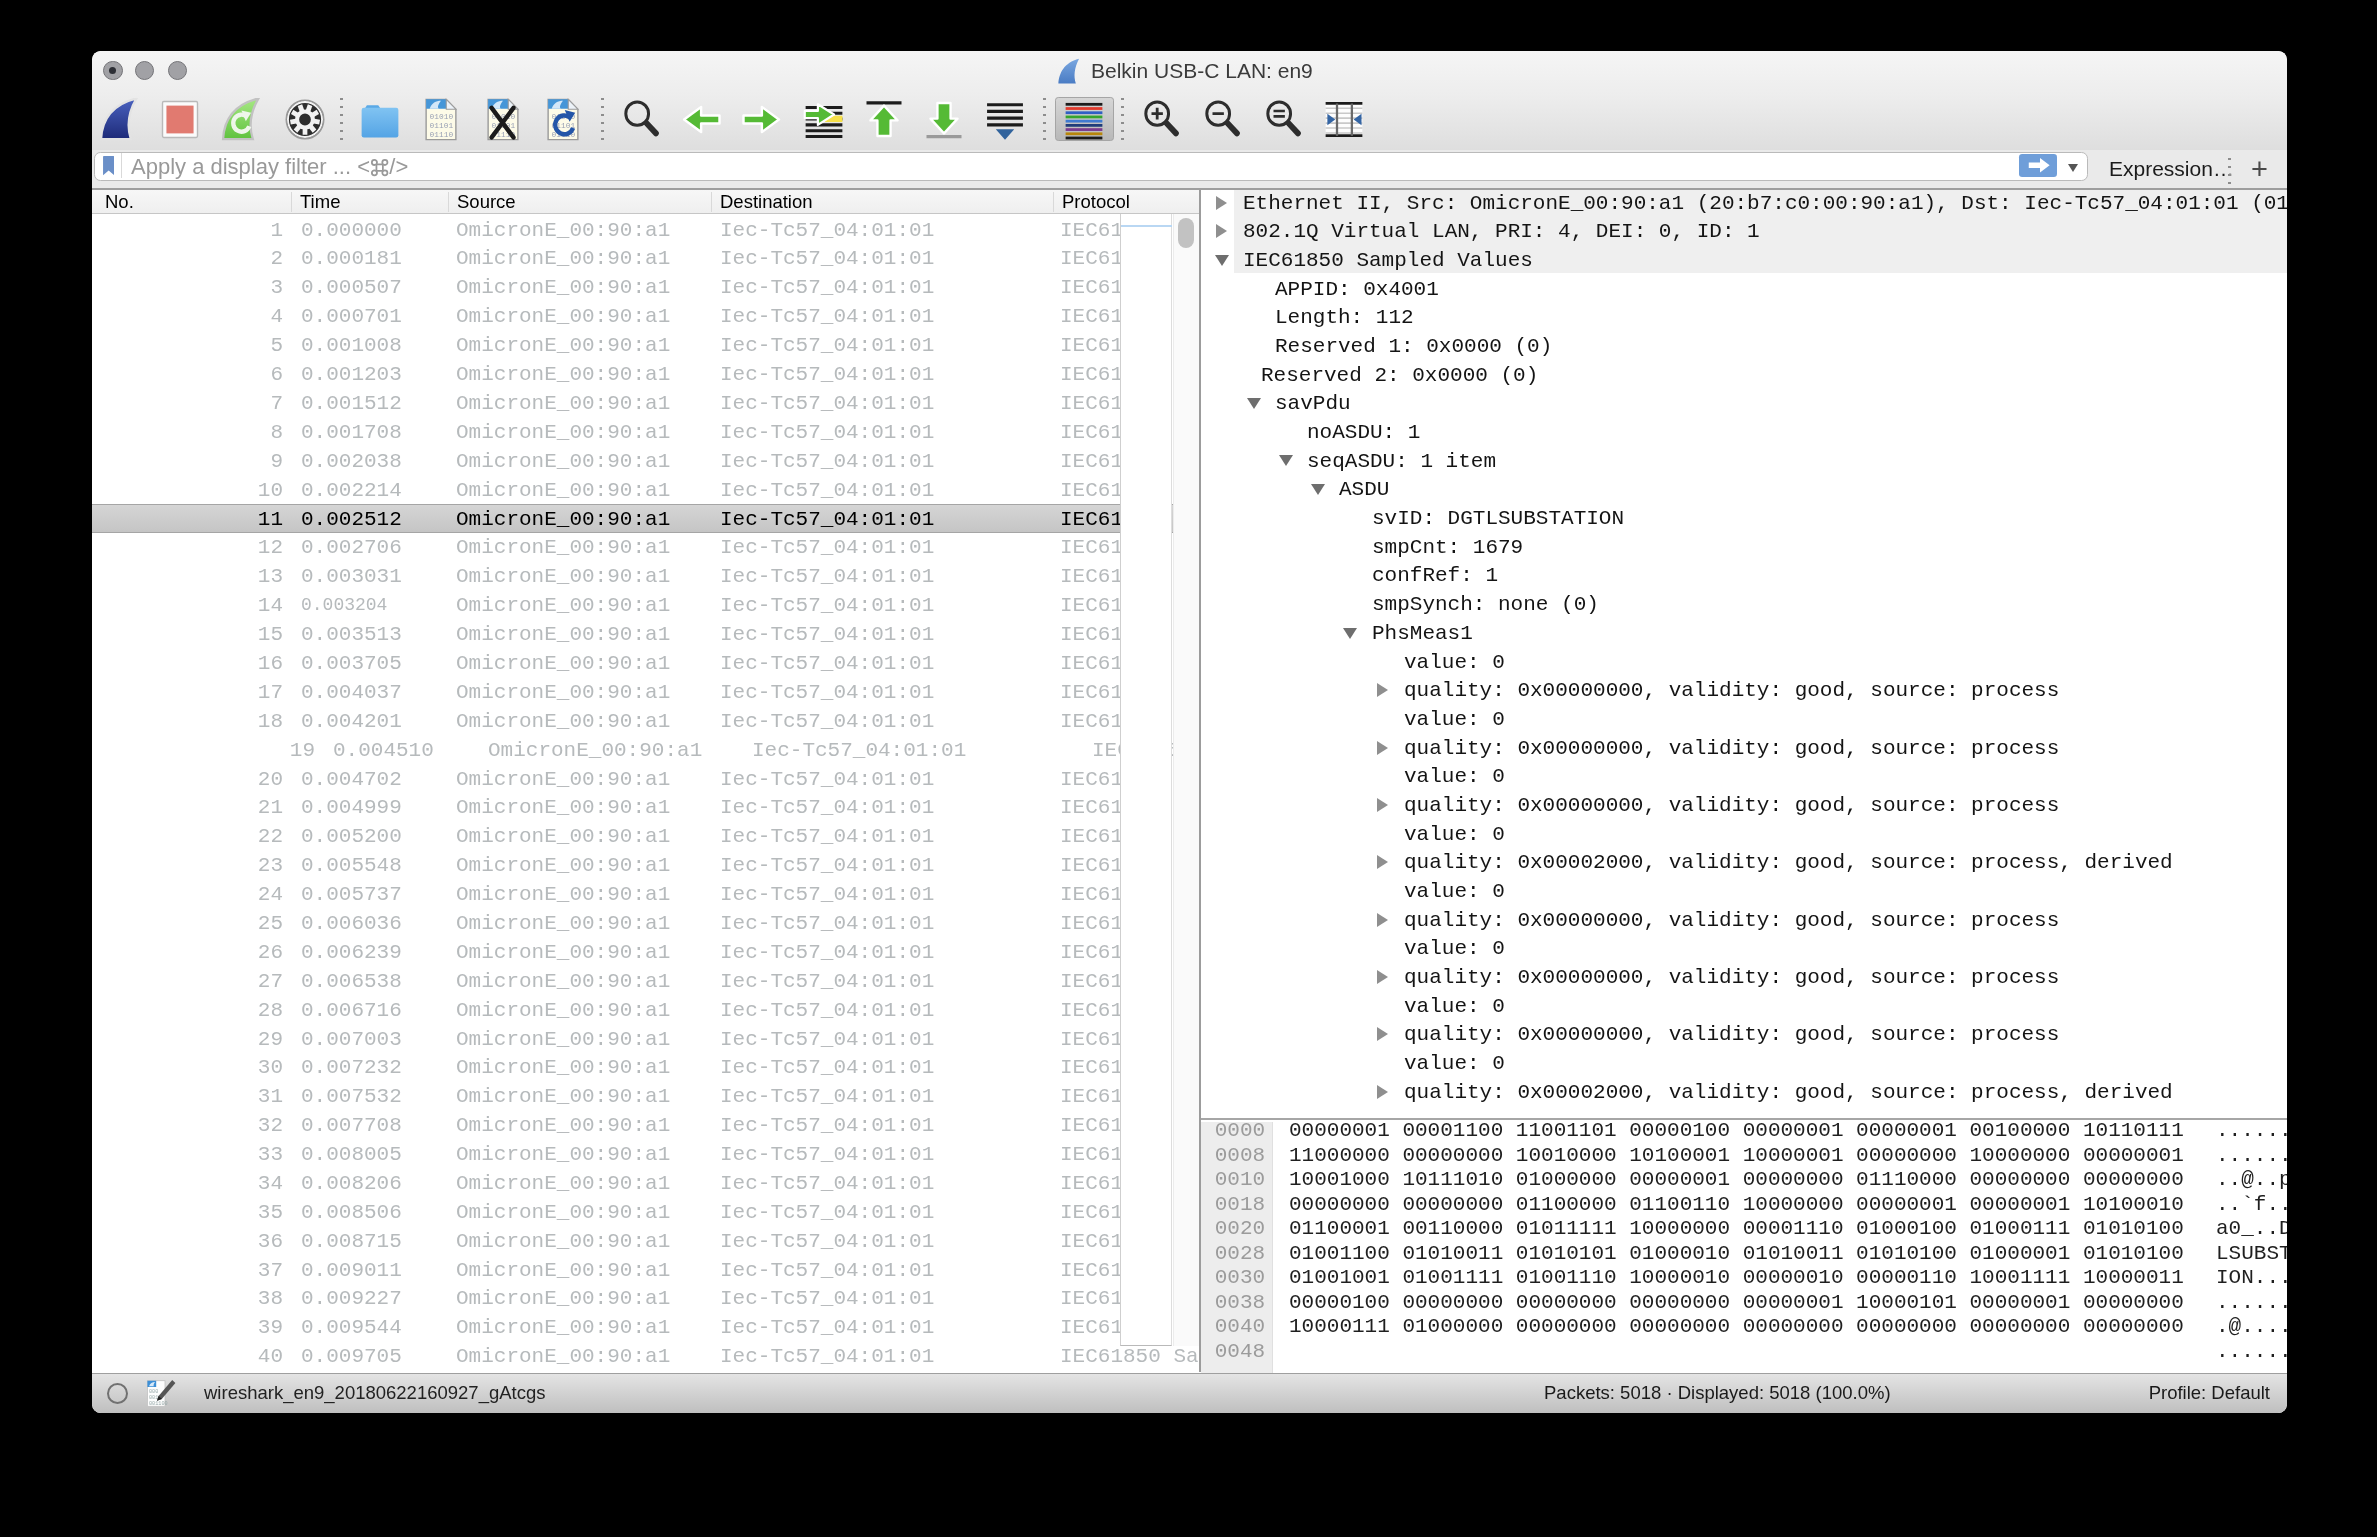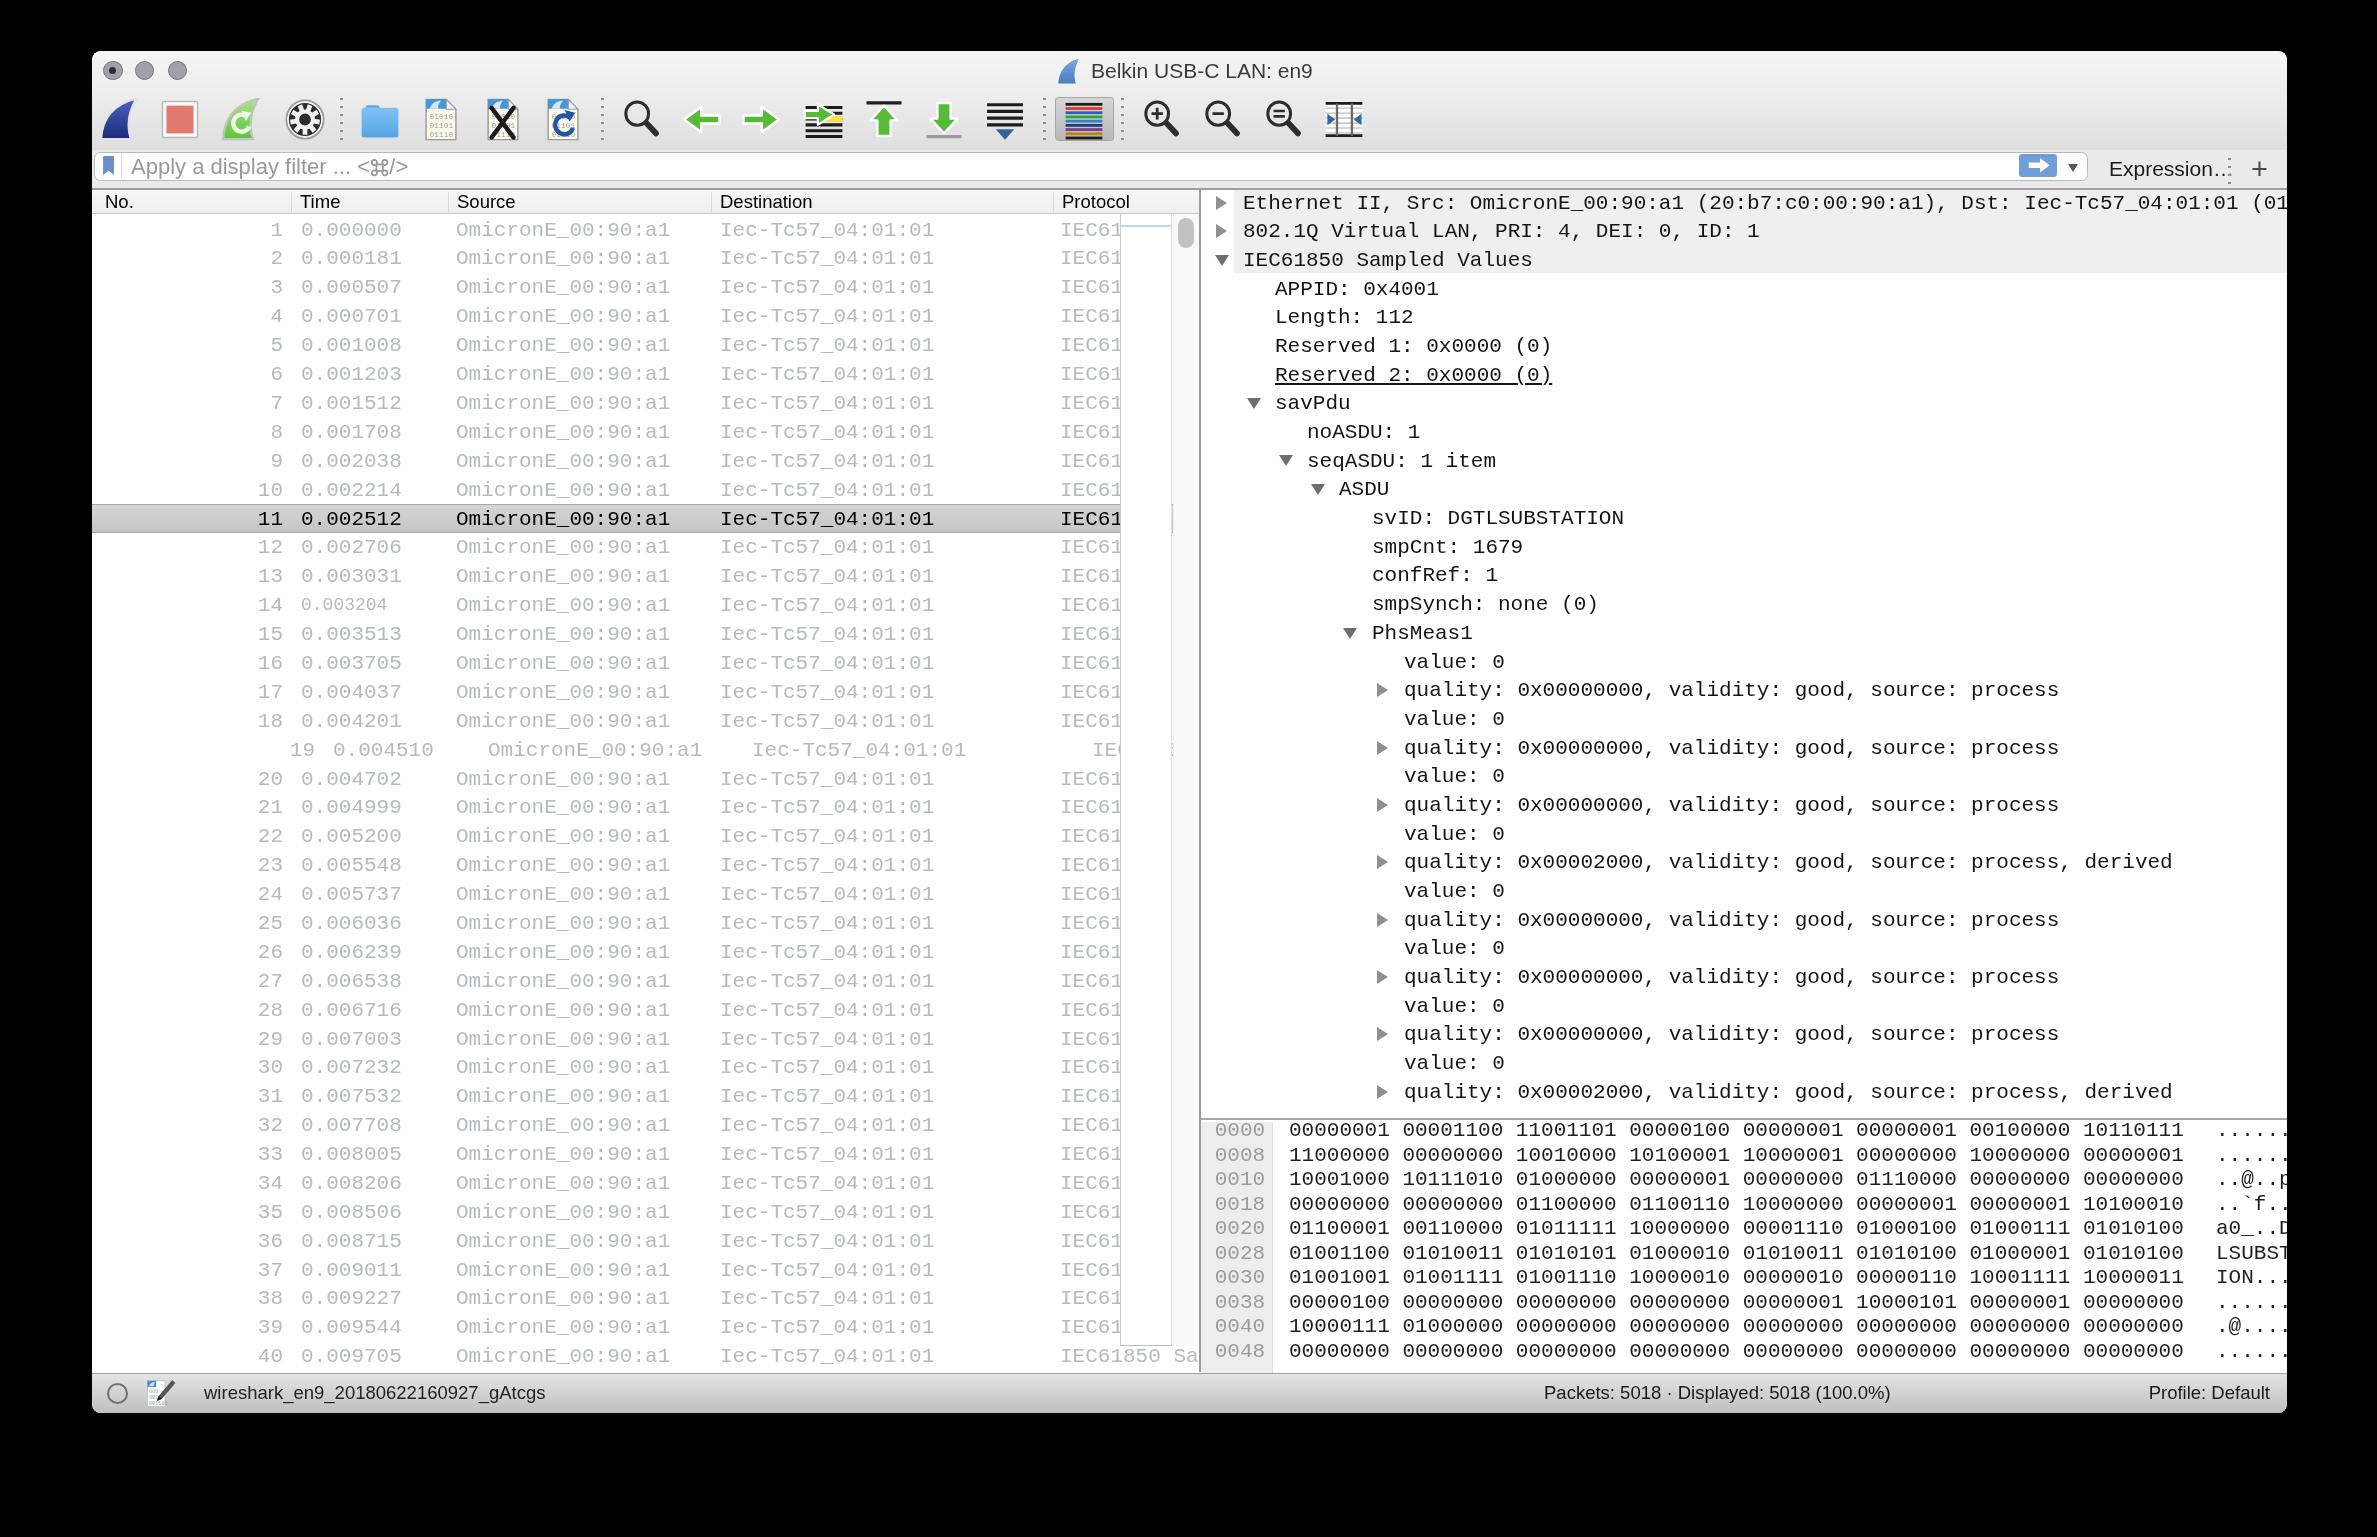--- a/index.html
+++ b/index.html
@@ -515,21 +515,21 @@
 <div class="abs" style="left:33px;top:0;width:1053px;height:83px;background:#efefef;"></div>
 <div class="tri-r" style="left:15.3px;top:5.7px;"></div>
 <div class="row mono" style="left:42px;top:-1.4px;height:29px;line-height:29px;font-size:21px;color:#141414;">Ethernet II, Src: OmicronE_00:90:a1 (20:b7:c0:00:90:a1), Dst: Iec-Tc57_04:01:01 (01:0c:cd:04:01:01)</div>
 <div class="tri-r" style="left:15.3px;top:34px;"></div>
 <div class="row mono" style="left:42px;top:27px;height:29px;line-height:29px;font-size:21px;color:#141414;">802.1Q Virtual LAN, PRI: 4, DEI: 0, ID: 1</div>
 <div class="tri-d" style="left:13.7px;top:65px;"></div>
 <div class="row mono" style="left:42px;top:56px;height:29px;line-height:29px;font-size:21px;color:#141414;">IEC61850 Sampled Values</div>
 <div class="row mono" style="left:74px;top:85px;height:29px;line-height:29px;font-size:21px;color:#141414;">APPID: 0x4001</div>
 <div class="row mono" style="left:74px;top:113px;height:29px;line-height:29px;font-size:21px;color:#141414;">Length: 112</div>
 <div class="row mono" style="left:74px;top:142px;height:29px;line-height:29px;font-size:21px;color:#141414;">Reserved 1: 0x0000 (0)</div>
-<div class="row mono" style="left:74px;top:171px;height:29px;line-height:29px;font-size:21px;color:#141414;text-decoration:underline;">Reserved 2: 0x0000 (0)</div>
+<div class="row mono" style="left:60px;top:171px;height:29px;line-height:29px;font-size:21px;color:#141414;">Reserved 2: 0x0000 (0)</div>
 <div class="tri-d" style="left:46px;top:208px;"></div>
 <div class="row mono" style="left:74px;top:199px;height:29px;line-height:29px;font-size:21px;color:#141414;">savPdu</div>
 <div class="row mono" style="left:106px;top:228px;height:29px;line-height:29px;font-size:21px;color:#141414;">noASDU: 1</div>
 <div class="tri-d" style="left:78px;top:265px;"></div>
 <div class="row mono" style="left:106px;top:257px;height:29px;line-height:29px;font-size:21px;color:#141414;">seqASDU: 1 item</div>
 <div class="tri-d" style="left:110px;top:294px;"></div>
 <div class="row mono" style="left:138px;top:285px;height:29px;line-height:29px;font-size:21px;color:#141414;">ASDU</div>
 <div class="row mono" style="left:171px;top:314px;height:29px;line-height:29px;font-size:21px;color:#141414;">svID: DGTLSUBSTATION</div>
 <div class="row mono" style="left:171px;top:343px;height:29px;line-height:29px;font-size:21px;color:#141414;">smpCnt: 1679</div>
 <div class="row mono" style="left:171px;top:371px;height:29px;line-height:29px;font-size:21px;color:#141414;">confRef: 1</div>
@@ -585,21 +585,20 @@
 <div class="row mono" style="left:13.7px;top:144px;height:24.5px;line-height:24.5px;font-size:21px;color:#9b9b9b;">0030</div>
 <div class="row mono" style="left:88px;top:144px;height:24.5px;line-height:24.5px;font-size:21px;color:#1f1f1f;">01001001 01001111 01001110 10000010 00000010 00000110 10001111 10000011</div>
 <div class="row mono" style="left:1015px;top:144px;height:24.5px;line-height:24.5px;font-size:21px;color:#1f1f1f;">ION.....</div>
 <div class="row mono" style="left:13.7px;top:169px;height:24.5px;line-height:24.5px;font-size:21px;color:#9b9b9b;">0038</div>
 <div class="row mono" style="left:88px;top:169px;height:24.5px;line-height:24.5px;font-size:21px;color:#1f1f1f;">00000100 00000000 00000000 00000000 00000001 10000101 00000001 00000000</div>
 <div class="row mono" style="left:1015px;top:169px;height:24.5px;line-height:24.5px;font-size:21px;color:#1f1f1f;">........</div>
 <div class="row mono" style="left:13.7px;top:193px;height:24.5px;line-height:24.5px;font-size:21px;color:#9b9b9b;">0040</div>
 <div class="row mono" style="left:88px;top:193px;height:24.5px;line-height:24.5px;font-size:21px;color:#1f1f1f;">10000111 01000000 00000000 00000000 00000000 00000000 00000000 00000000</div>
 <div class="row mono" style="left:1015px;top:193px;height:24.5px;line-height:24.5px;font-size:21px;color:#1f1f1f;">.@......</div>
 <div class="row mono" style="left:13.7px;top:218px;height:24.5px;line-height:24.5px;font-size:21px;color:#9b9b9b;">0048</div>
-<div class="row mono" style="left:88px;top:218px;height:24.5px;line-height:24.5px;font-size:21px;color:#1f1f1f;">00000000 00000000 00000000 00000000 00000000 00000000 00000000 00000000</div>
 <div class="row mono" style="left:1015px;top:218px;height:24.5px;line-height:24.5px;font-size:21px;color:#1f1f1f;">........</div>
 </div>
 <div class="abs" style="left:0;top:1322px;width:2195px;height:40px;background:linear-gradient(180deg,#e4e4e4,#bfbfbf);border-top:1.2px solid #9f9f9f;border-radius:0 0 8.8px 8.8px;"></div>
 <div class="abs" style="left:15px;top:1332px;width:21px;height:21px;border-radius:50%;border:2.4px solid #717171;"></div>
 <div class="abs" style="left:53px;top:1327px;width:32px;height:31px;">
 <svg width="32" height="31" viewBox="0 0 40 38">
         <rect x="3" y="3" width="22" height="32" fill="#fdfdfd" stroke="#c0c0c0" stroke-width="1"></rect>
 <path d="M3 3 h11 v8 H3 Z" fill="#3d8fd6"></path>
         <path d="M5 10 c1.5 -4 4 -5.5 7.5 -5.5 c-2 3 -2 4.5 -1.5 5.5 Z" fill="#d7e9f8"></path>
 <text x="5" y="19" font-family="Liberation Mono,monospace" font-size="6.5" fill="#9aa">000</text>

